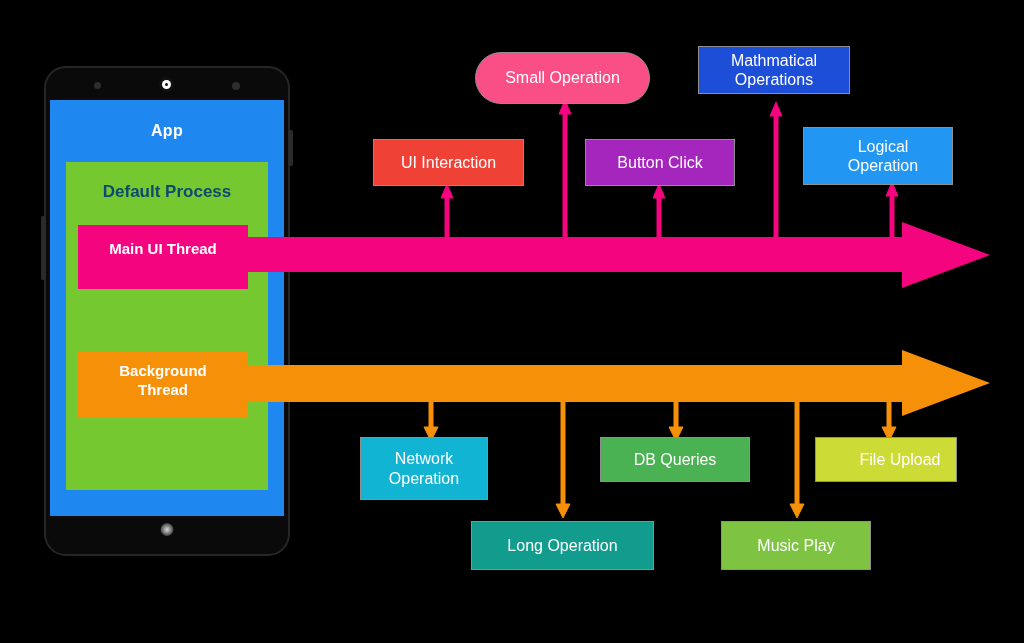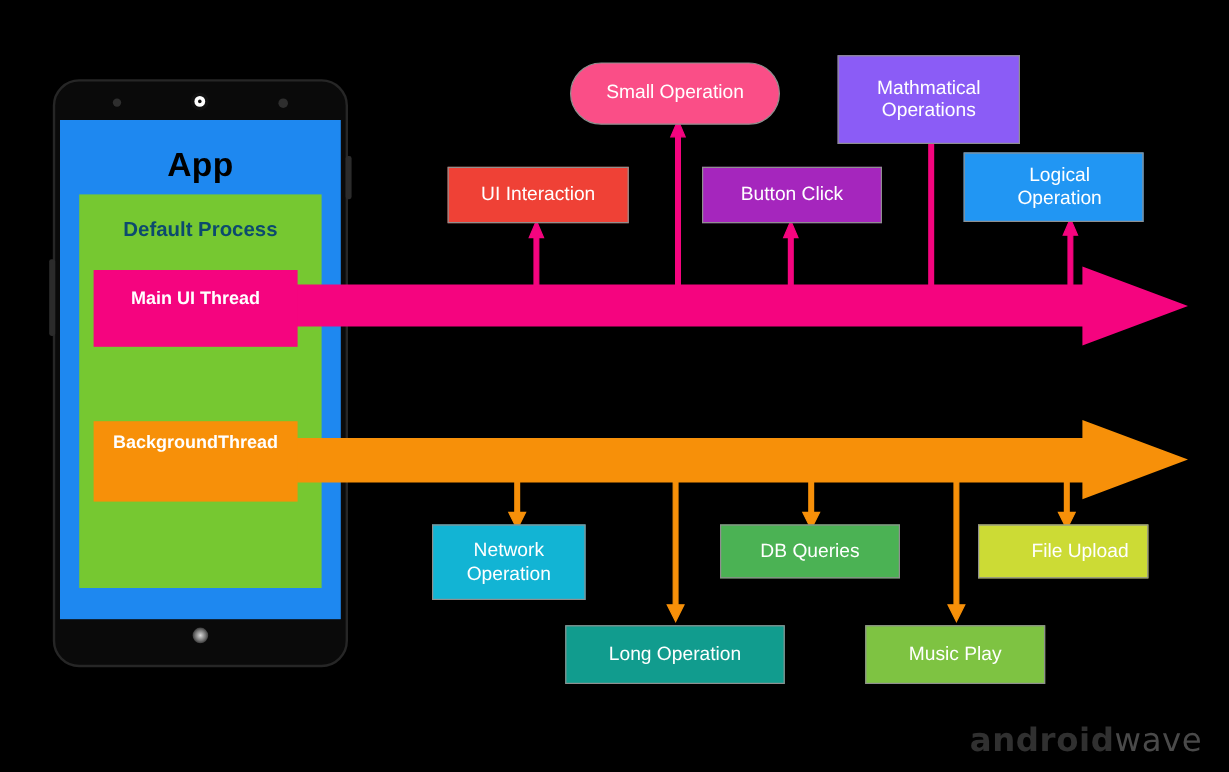--- a/index.html
+++ b/index.html
@@ -71,22 +71,22 @@
     width: 234px;
     height: 416px;
     background: #1e88f0;
   }
   .app-title {
     position: absolute;
     left: 0;
     top: 22px;
     width: 100%;
     text-align: center;
-    color: #000000;
-    font-size: 28px;
+    color: #ffffff;
+    font-size: 16px;
     font-weight: bold;
     letter-spacing: 0.3px;
   }
   .proc-box {
     position: absolute;
     left: 66px;
     top: 162px;
     width: 202px;
     height: 328px;
     background: #76c831;
@@ -223,32 +223,32 @@
   </div>
 
   <div class="proc-box">
     <div class="proc-label">Default Process</div>
   </div>
 
   <div class="ui-block"></div>
   <div class="bar-label" style="left:78px; top:225px; width:170px; height:48px;">Main UI Thread</div>
 
   <div class="bg-block"></div>
-  <div class="bar-label" style="left:78px; top:336px; width:170px; height:67px; flex-direction:row;">
+  <div class="bar-label" style="left:78px; top:347px; width:170px; height:67px; flex-direction:column;">
     <span>Background</span>
     <span>Thread</span>
   </div>
 
   <div class="task-box" style="left:373px; top:139px; width:151px; height:47px; background:#ef4136;">UI Interaction</div>
 
   <div class="task-box" style="left:475px; top:52px; width:175px; height:52px; background:#fa4e87;border-radius:26px;">Small Operation</div>
 
   <div class="task-box" style="left:585px; top:139px; width:150px; height:47px; background:#a526bd;">Button Click</div>
 
-  <div class="task-box" style="left:698px; top:46px; width:152px; height:74px; background:#8b5cf6; flex-direction:column;">
+  <div class="task-box" style="left:698px; top:46px; width:152px; height:48px; background:#1d4ed8; flex-direction:column;">
     <span>Mathmatical</span>
     <span>Operations</span>
   </div>
 
   <div class="task-box" style="left:803px; top:127px; width:150px; height:58px; background:#2196f3; flex-direction:column;padding-left:10px;">
     <span>Logical</span>
     <span>Operation</span>
   </div>
 
   <div class="task-box" style="left:360px; top:437px; width:128px; height:63px; background:#12b4d4; flex-direction:column;">
@@ -257,17 +257,14 @@
   </div>
 
   <div class="task-box" style="left:471px; top:521px; width:183px; height:49px; background:#119c8e;">Long Operation</div>
 
   <div class="task-box" style="left:721px; top:521px; width:150px; height:49px; background:#7ec342;">Music Play</div>
 
   <div class="task-box" style="left:600px; top:437px; width:150px; height:45px; background:#4bb254;">DB Queries</div>
 
   <div class="task-box" style="left:815px; top:437px; width:142px; height:45px; background:#ccdb35;padding-left:28px;">File Upload</div>
 
-  <div class="watermark">
-    <span class="wm-a">android</span><span class="wm-b">wave</span>
-  </div>
 
 </div>
 
 </body></html>

